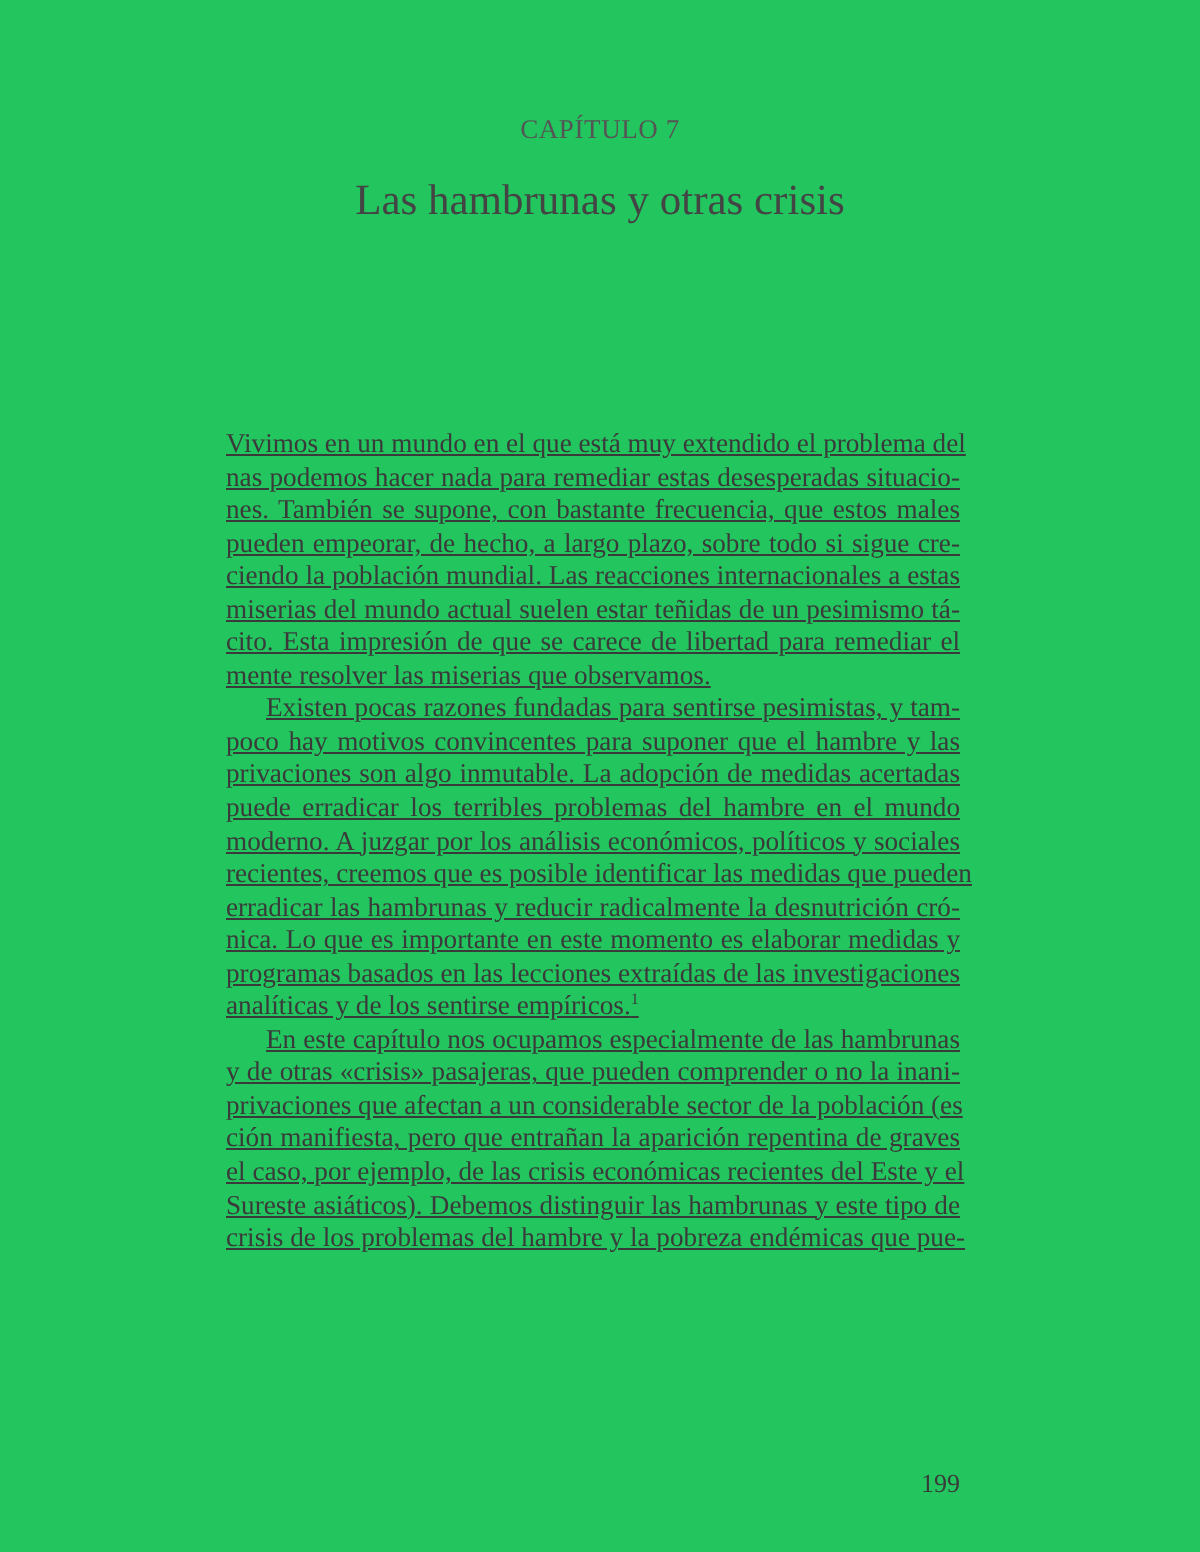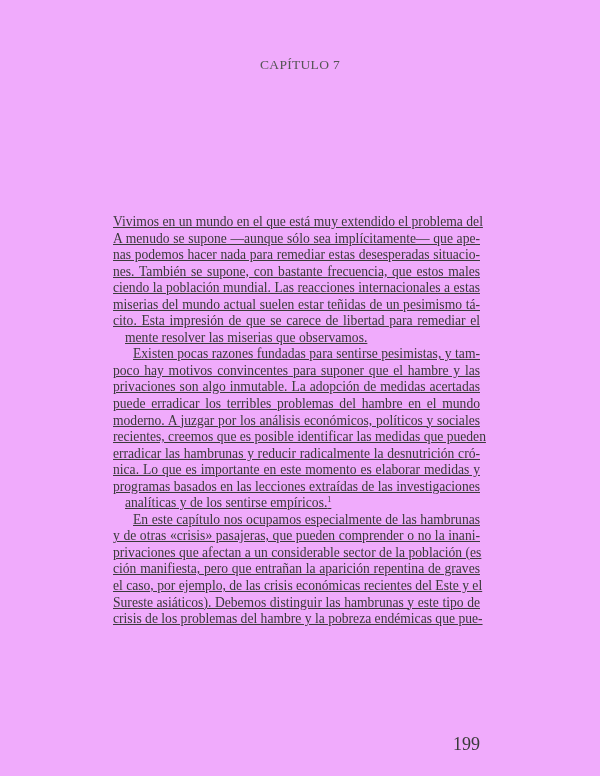--- a/index.html
+++ b/index.html
@@ -12,21 +12,21 @@
       height: 776px;
       position: relative;
       overflow: hidden;
       font-family: "Liberation Serif", "DejaVu Serif", serif;
       color: #3a3a3a;
     }
     .page {
       position: absolute;
       left: 0; top: 0;
       width: 600px; height: 776px;
-      background: #f0abfc;
+      background: #22c55e;
     }
     .chapter-label {
       position: absolute;
       left: 0; width: 600px;
       top: 57px;
       text-align: center;
       font-size: 13.5px;
       letter-spacing: 0.3px;
       color: #555555;
     }
@@ -50,53 +50,53 @@
       line-height: 16.55px;
       font-size: 13.6px;
       white-space: nowrap;
       text-align: justify;
       text-align-last: justify;
       color: #3a3a3a;
       text-decoration: underline;
     }
     .line.last {
       text-align-last: left;
-      margin-left: 12px;
     }
     .line.indent {
       padding-left: 20px;
     }
     sup.fn {
       font-size: 8px;
       line-height: 0;
       vertical-align: 5px;
     }
     .page-number {
       position: absolute;
       left: 440px;
       width: 40px;
       top: 734px;
       text-align: right;
-      font-size: 18px;
+      font-size: 13px;
       color: #3a3a3a;
     }
   </style>
 </head>
 <body>
 
 <div class="page">
   <div class="chapter-label">CAPÍTULO 7</div>
+  <div class="chapter-title">Las hambrunas y otras crisis</div>
 
   <div class="body-text">
 
     <div>
       <span class="line">Vivimos en un mundo en el que está muy extendido el problema del</span>
-      <span class="line">A menudo se supone —aunque sólo sea implícitamente— que ape-</span>
       <span class="line">nas podemos hacer nada para remediar estas desesperadas situacio-</span>
       <span class="line">nes. También se supone, con bastante frecuencia, que estos males</span>
+      <span class="line">pueden empeorar, de hecho, a largo plazo, sobre todo si sigue cre-</span>
       <span class="line">ciendo la población mundial. Las reacciones internacionales a estas</span>
       <span class="line">miserias del mundo actual suelen estar teñidas de un pesimismo tá-</span>
       <span class="line">cito. Esta impresión de que se carece de libertad para remediar el</span>
       <span class="line last">mente resolver las miserias que observamos.</span>
     </div>
 
     <div>
       <span class="line indent">Existen pocas razones fundadas para sentirse pesimistas, y tam-</span>
       <span class="line">poco hay motivos convincentes para suponer que el hambre y las</span>
       <span class="line">privaciones son algo inmutable. La adopción de medidas acertadas</span>

